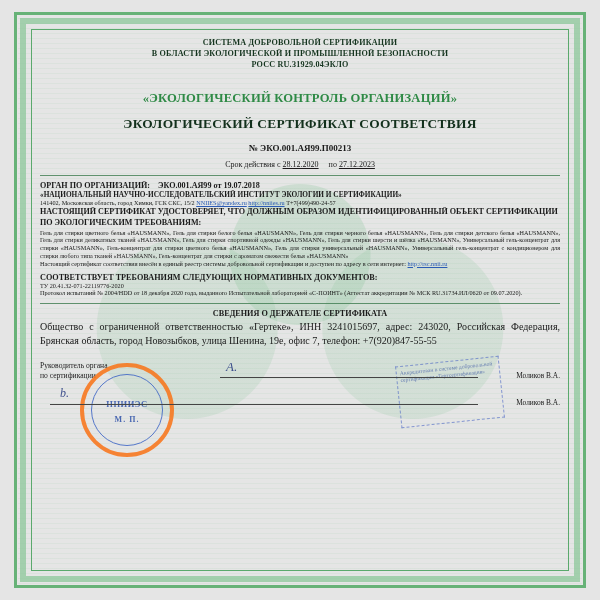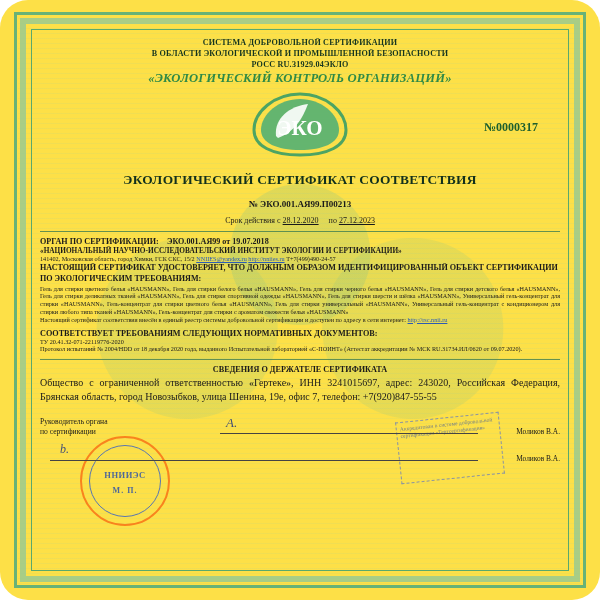--- a/index.html
+++ b/index.html
@@ -7,22 +7,21 @@
     width:600px;height:600px;
     background:#ffffff;
     font-family:"Liberation Serif", serif;
     color:#1a1a1a;
     overflow:hidden;
   }
   .page{
     position:relative;
     width:600px;height:600px;
     box-sizing:border-box;
-    background:#fde047;
-    border-radius:28px;
+    background:#e5e5e5;
   }
   
   .guilloche{
     position:absolute;left:18px;top:16px;right:18px;bottom:16px;
     background:
       radial-gradient(circle at 50% 42%, rgba(120,190,140,0.22) 0 70px, rgba(255,255,255,0) 71px),
       radial-gradient(circle at 30% 55%, rgba(120,190,140,0.16) 0 90px, rgba(255,255,255,0) 91px),
       radial-gradient(circle at 70% 55%, rgba(120,190,140,0.16) 0 90px, rgba(255,255,255,0) 91px),
       repeating-linear-gradient(0deg, rgba(150,205,165,0.13) 0 1px, rgba(255,255,255,0) 1px 5px);
     pointer-events:none;
@@ -47,24 +46,23 @@
     position:absolute;left:40px;top:38px;right:40px;bottom:38px;
     box-sizing:border-box;
   }
   .center{text-align:center;}
   .t-head{
     font-size:8.1px;font-weight:bold;letter-spacing:.2px;line-height:1.35;
     color:#15351f;
   }
   .t-head .l3{font-weight:bold;}
   .title-green{
-    margin-top:0;
+    margin-top:20px;
     font-size:12.6px;font-weight:bold;color:#2f8a46;
     letter-spacing:.2px;
-    font-style:italic;
   }
   .logo-wrap{
     position:relative;height:72px;margin-top:4px;
   }
   .logo{
     position:absolute;left:50%;top:0;transform:translateX(-50%);
     width:108px;height:68px;
   }
   .serial{
     position:absolute;right:22px;top:30px;
@@ -102,23 +100,23 @@
     display:flex;align-items:flex-end;justify-content:space-between;
     font-size:7.6px;margin-top:14px;
   }
   .sign-label{width:170px;line-height:1.25;}
   .sign-line{
     flex:1;border-bottom:1px solid #444;margin:0 10px 2px 10px;height:10px;
     position:relative;
   }
   .sign-name{width:72px;text-align:right;font-size:7.4px;}
   .stamp{
-    position:absolute;left:40px;top:19px;width:86px;height:86px;
+    position:absolute;left:40px;top:2px;width:86px;height:86px;
     border-radius:50%;
-    border:2px solid #f97316;
+    border:4px solid #f97316;
     color:#2f52a8;
     opacity:.85;
   }
   .stamp:after{
     content:"";position:absolute;left:7px;top:7px;right:7px;bottom:7px;
     border:1px solid #3b63c4;border-radius:50%;
   }
   .stamp-txt{
     position:absolute;left:0;right:0;top:32px;text-align:center;
     font-size:8.5px;font-weight:bold;letter-spacing:.5px;
@@ -162,46 +160,37 @@
   <div class="content">
 
     <div class="center t-head">
       <div>СИСТЕМА ДОБРОВОЛЬНОЙ СЕРТИФИКАЦИИ</div>
       <div>В ОБЛАСТИ ЭКОЛОГИЧЕСКОЙ И ПРОМЫШЛЕННОЙ БЕЗОПАСНОСТИ</div>
       <div class="l3">РОСС RU.З1929.04ЭКЛО</div>
     </div>
 
     <div class="center title-green">«ЭКОЛОГИЧЕСКИЙ КОНТРОЛЬ ОРГАНИЗАЦИЙ»</div>
 
-    <div class="logo-wrap">
-      <svg class="logo" viewBox="0 0 108 68">
-        <path d="M54 4 C28 4 8 22 8 40 C8 56 26 65 54 65 C82 65 100 56 100 40 C100 22 80 4 54 4 Z" fill="none" stroke="#4da463" stroke-width="3"></path>
-        <path d="M54 9 C33 9 15 24 15 40 C15 53 31 60 54 60 C77 60 93 53 93 40 C93 24 75 9 54 9 Z" fill="#5cb272" opacity="0.95"></path>
-        <path d="M30 46 C28 28 44 16 62 14 C56 30 48 42 32 48 Z" fill="#ffffff" opacity="0.9"></path>
-        <text x="54" y="45" font-family="Liberation Serif, serif" font-size="21" font-weight="bold" fill="#ffffff" text-anchor="middle">ЭКО</text>
-      </svg>
-      <div class="serial">№0000317</div>
-    </div>
 
     <div class="center cert-title">ЭКОЛОГИЧЕСКИЙ СЕРТИФИКАТ СООТВЕТСТВИЯ</div>
     <div class="center cert-num">№ ЭКО.001.АЯ99.П00213</div>
 
     <div class="center valid-row">
       <span>Срок действия с</span>
       <span class="u">28.12.2020</span>
       &nbsp;&nbsp;&nbsp;
       <span>по</span>
       <span class="u">27.12.2023</span>
     </div>
 
     <div class="rule"></div>
 
     <div>
       <div class="org-line">
-        <span>ОРГАН ПО СЕРТИФИКАЦИИ:</span>
+        <span>ОРГАН ПО ОРГАНИЗАЦИЙ:</span>
         &nbsp;&nbsp;
         <span>ЭКО.001.АЯ99 от 19.07.2018</span>
       </div>
       <div class="org-sub">«НАЦИОНАЛЬНЫЙ НАУЧНО-ИССЛЕДОВАТЕЛЬСКИЙ ИНСТИТУТ ЭКОЛОГИИ И СЕРТИФИКАЦИИ»</div>
       <div class="tiny" style="text-align:left;">
         <span>141402, Московская область, город Химки, ГСК СКС, 15/2</span>
         <span class="link">NNIIES@yandex.ru</span>
         <span class="link">http://nniies.ru</span>
         <span>Т+7(499)490-24-57</span>
       </div>

